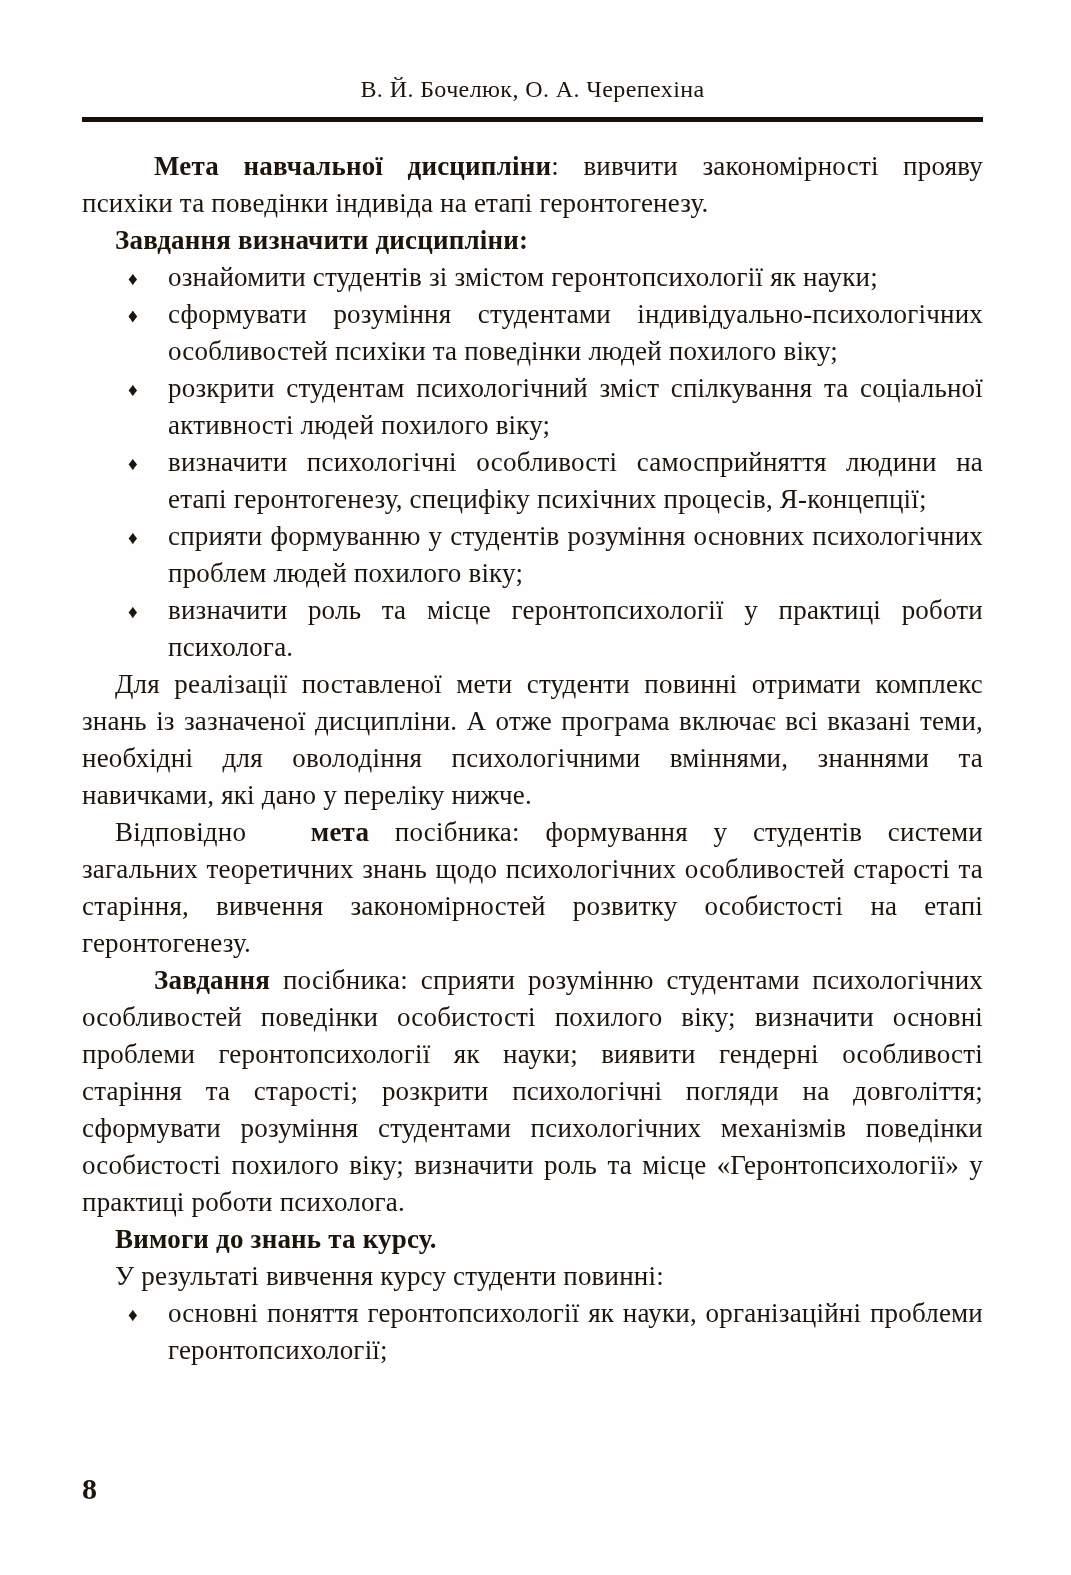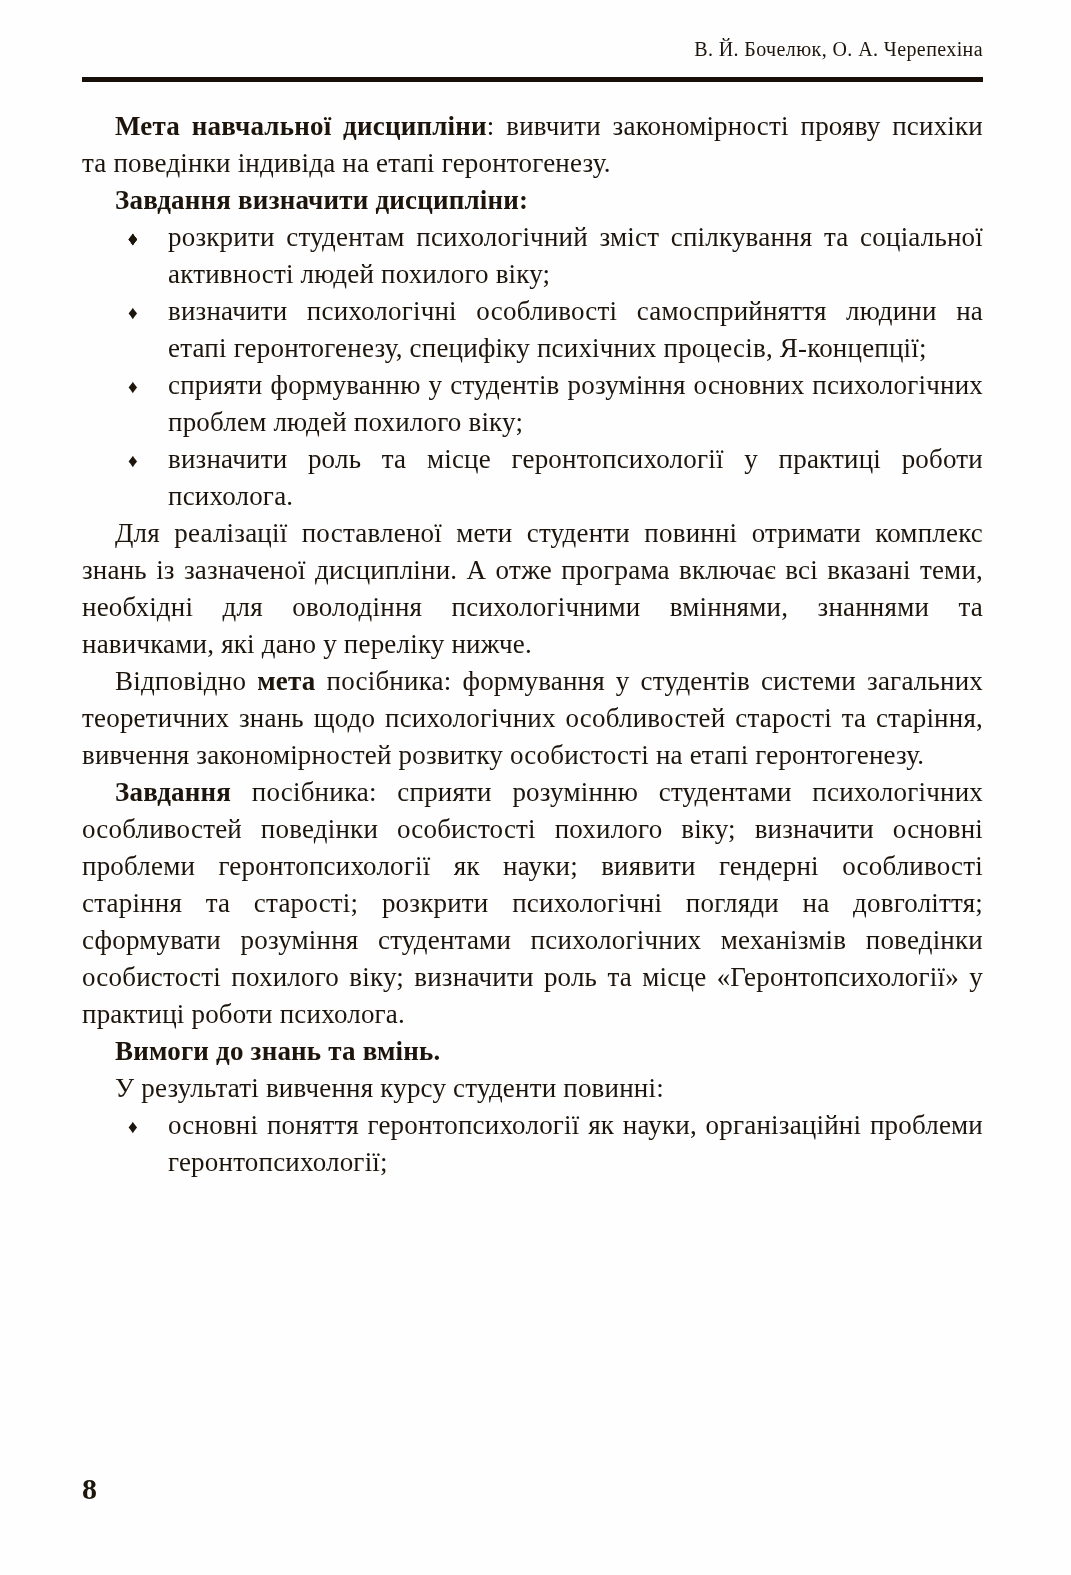--- a/index.html
+++ b/index.html
@@ -12,43 +12,43 @@
       color: #1d150c;
       overflow: hidden;
     }
     .content {
       position: absolute;
       left: 82px;
       top: 0;
       width: 901px;
     }
     .running-head {
-      margin-top: 36px;
-      text-align: right;
-      font-size: 20px;
+      margin-top: 76px;
+      text-align: center;
+      font-size: 24px;
       line-height: 26px;
       letter-spacing: 0.4px;
     }
     .rule {
       margin-top: 15px;
       height: 5px;
       background: #170f08;
     }
     .body-text {
       margin-top: 26px;
       font-size: 27px;
       line-height: 37px;
       text-align: justify;
       letter-spacing: 0.2px;
     }
     p.para {
       margin: 0;
       text-indent: 33px;
     }
-    .bold { font-weight: bold; }
+    .bold { font-weight: bold; margin-left: 39px; }
     ul.bullet-list {
       margin: 0;
       padding: 0;
       list-style: none;
     }
     li.bullet-item {
       position: relative;
       padding-left: 86px;
       text-align: justify;
     }
@@ -79,26 +79,28 @@
 
     <div class="body-text">
 
       <p class="para"><span class="bold">Мета навчальної дисципліни</span><span>: вивчити закономірності прояву психіки та поведінки індивіда на етапі геронтогенезу.</span></p>
 
       <p class="para bold">Завдання визначити дисципліни:</p>
 
       <ul class="bullet-list">
         <li class="bullet-item">
           <span class="bullet-glyph">♦</span>
+          <span>ознайомити студентів зі змістом геронтопсихології як науки;</span>
         </li>
         <li class="bullet-item">
           <span class="bullet-glyph">♦</span>
         </li>
         <li class="bullet-item">
           <span class="bullet-glyph">♦</span>
+          <span>сформувати розуміння студентами індивідуально-психологічних особливостей психіки та поведінки людей похилого віку;</span>
         </li>
         <li class="bullet-item">
           <span class="bullet-glyph">♦</span>
           <span>розкрити студентам психологічний зміст спілкування та соціальної активності людей похилого віку;</span>
         </li>
         <li class="bullet-item">
           <span class="bullet-glyph">♦</span>
           <span>визначити психологічні особливості самосприйняття людини на етапі геронтогенезу, специфіку психічних процесів, Я-концепції;</span>
         </li>
         <li class="bullet-item">
@@ -110,21 +112,21 @@
           <span>визначити роль та місце геронтопсихології у практиці роботи психолога.</span>
         </li>
       </ul>
 
       <p class="para">Для реалізації поставленої мети студенти повинні отримати комплекс знань із зазначеної дисципліни. А отже програма включає всі вказані теми, необхідні для оволодіння психологічними вміннями, знаннями та навичками, які дано у переліку нижче.</p>
 
       <p class="para"><span>Відповідно </span><span class="bold">мета</span><span> посібника: формування у студентів системи загальних теоретичних знань щодо психологічних особливостей старості та старіння, вивчення закономірностей розвитку особистості на етапі геронтогенезу.</span></p>
 
       <p class="para"><span class="bold">Завдання</span><span> посібника: сприяти розумінню студентами психологічних особливостей поведінки особистості похилого віку; визначити основні проблеми геронтопсихології як науки; виявити гендерні особливості старіння та старості; розкрити психологічні погляди на довголіття; сформувати розуміння студентами психологічних механізмів поведінки особистості похилого віку; визначити роль та місце «Геронтопсихології» у практиці роботи психолога.</span></p>
 
-      <p class="para bold">Вимоги до знань та вмінь.</p>
+      <p class="para bold">Вимоги до знань та курсу.</p>
 
       <p class="para">У результаті вивчення курсу студенти повинні:</p>
 
 
       <ul class="bullet-list">
         <li class="bullet-item">
           <span class="bullet-glyph">♦</span>
           <span>основні поняття геронтопсихології як науки, організаційні проблеми геронтопсихології;</span>
         </li>
       </ul>

